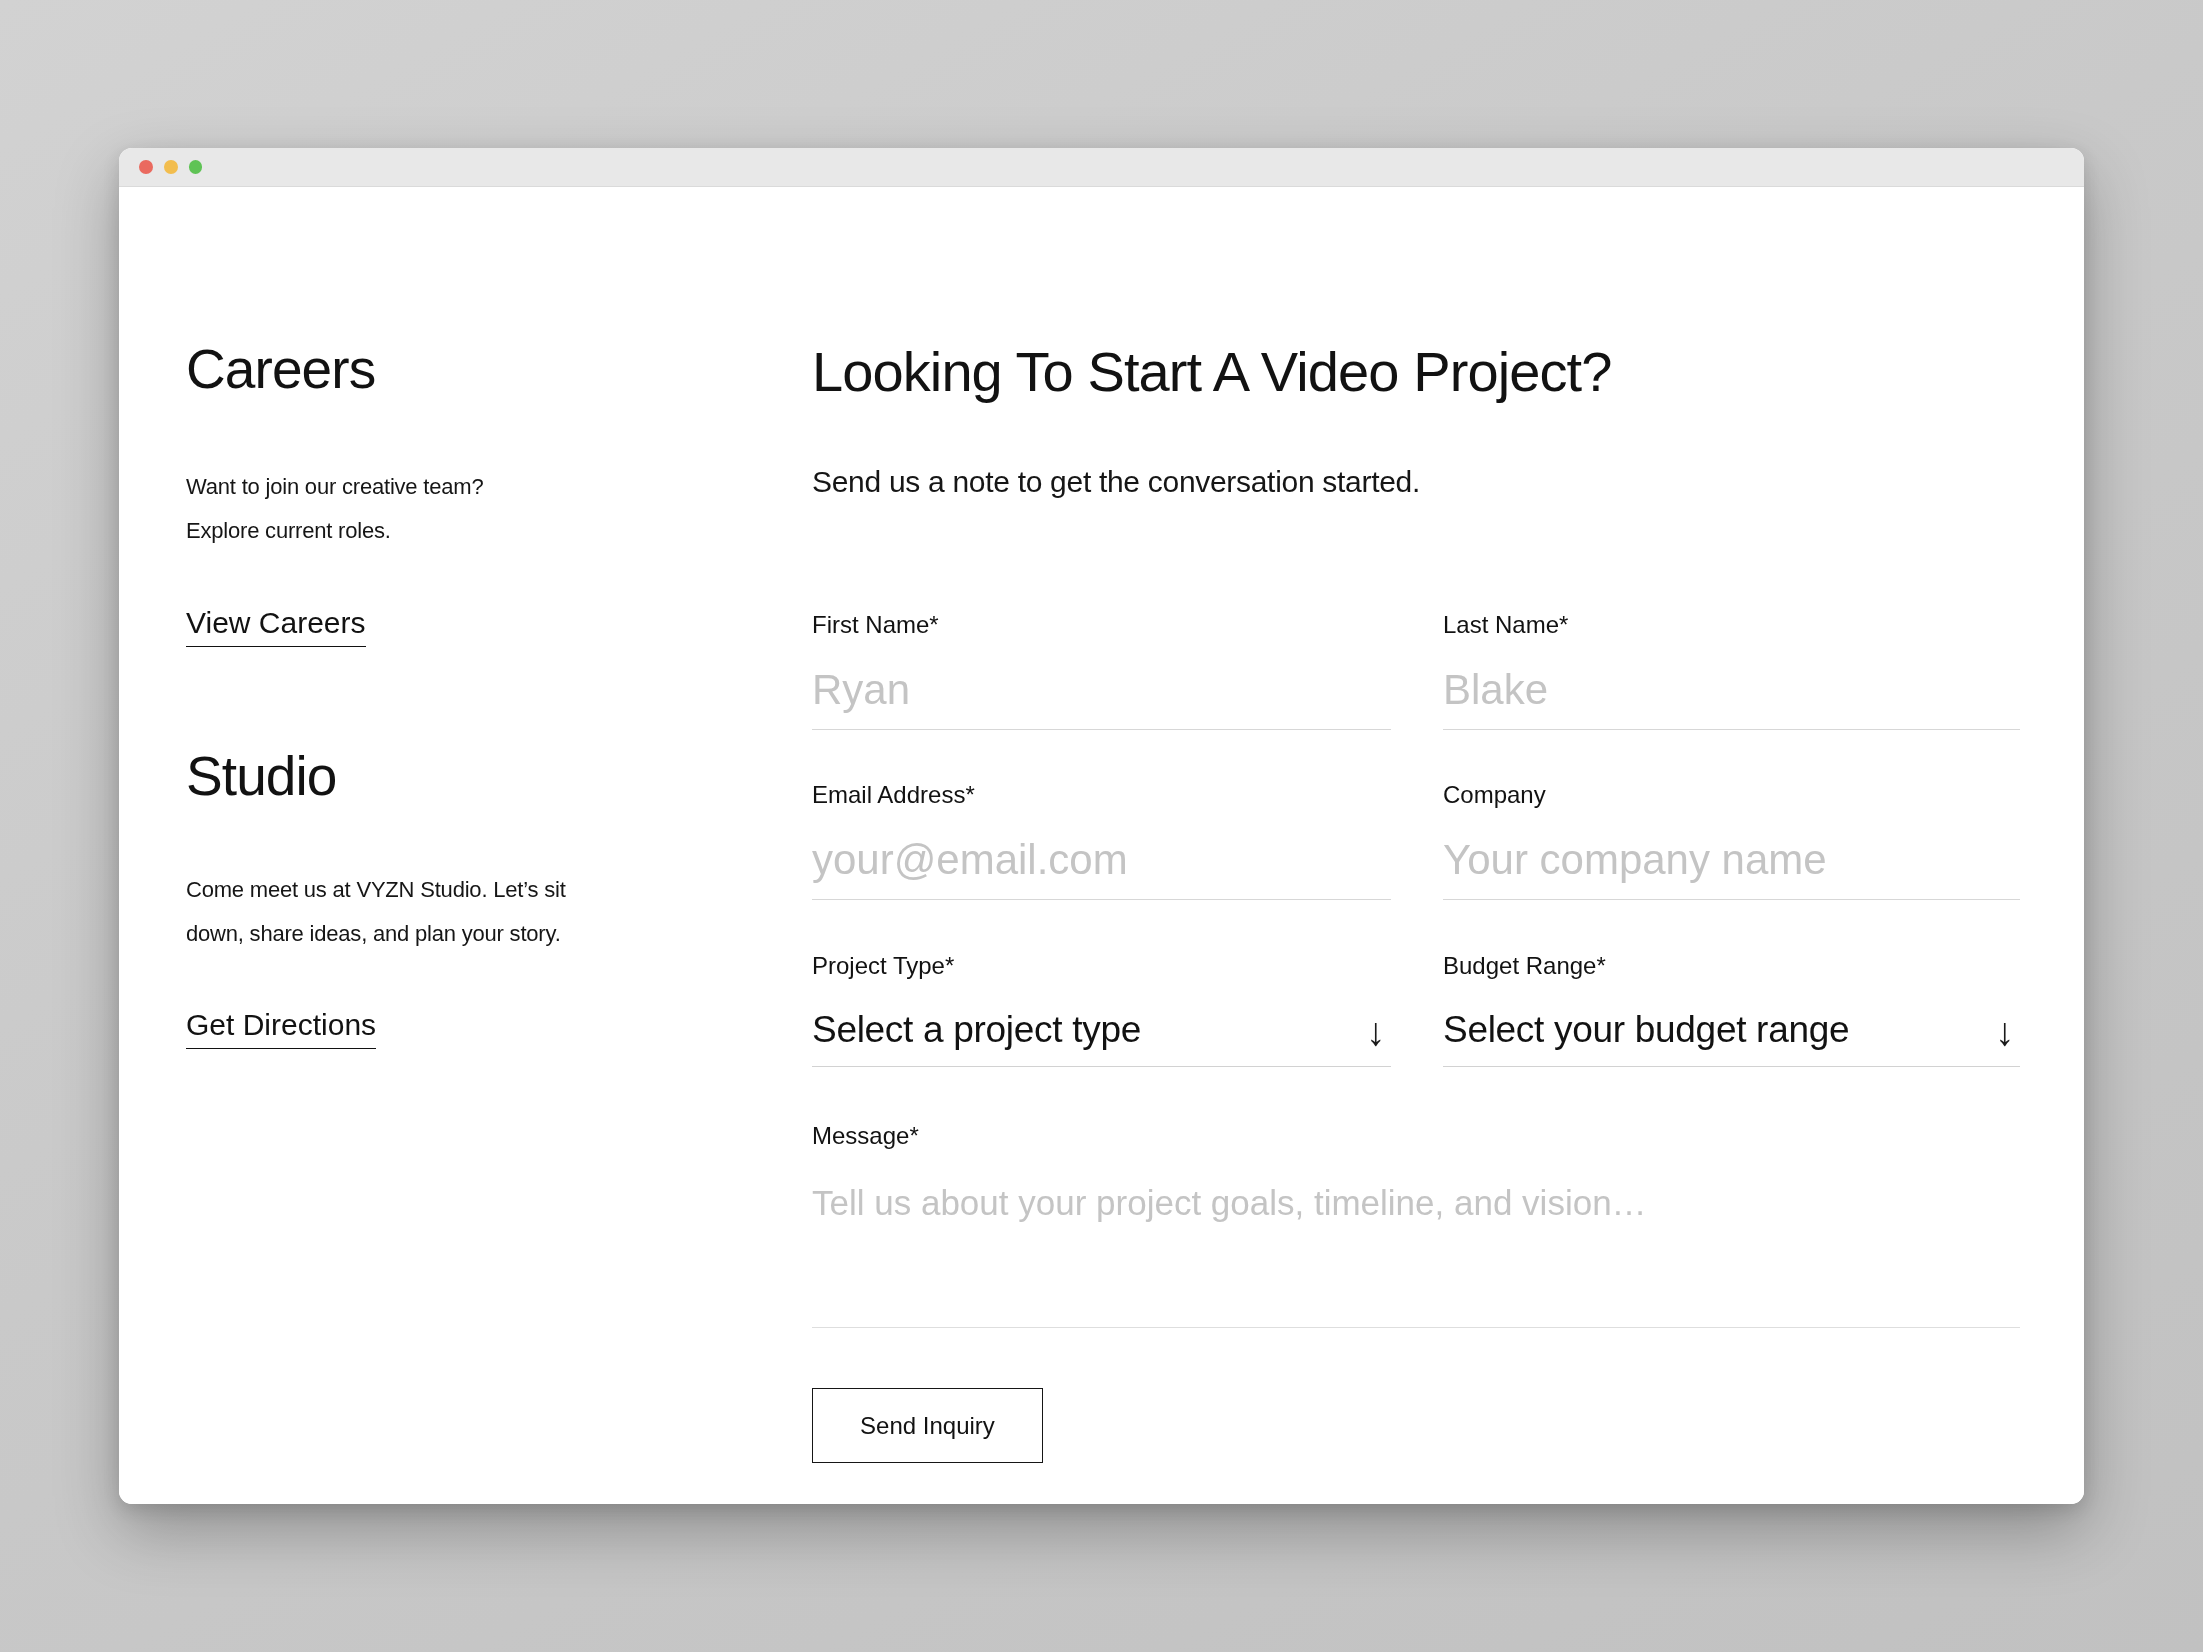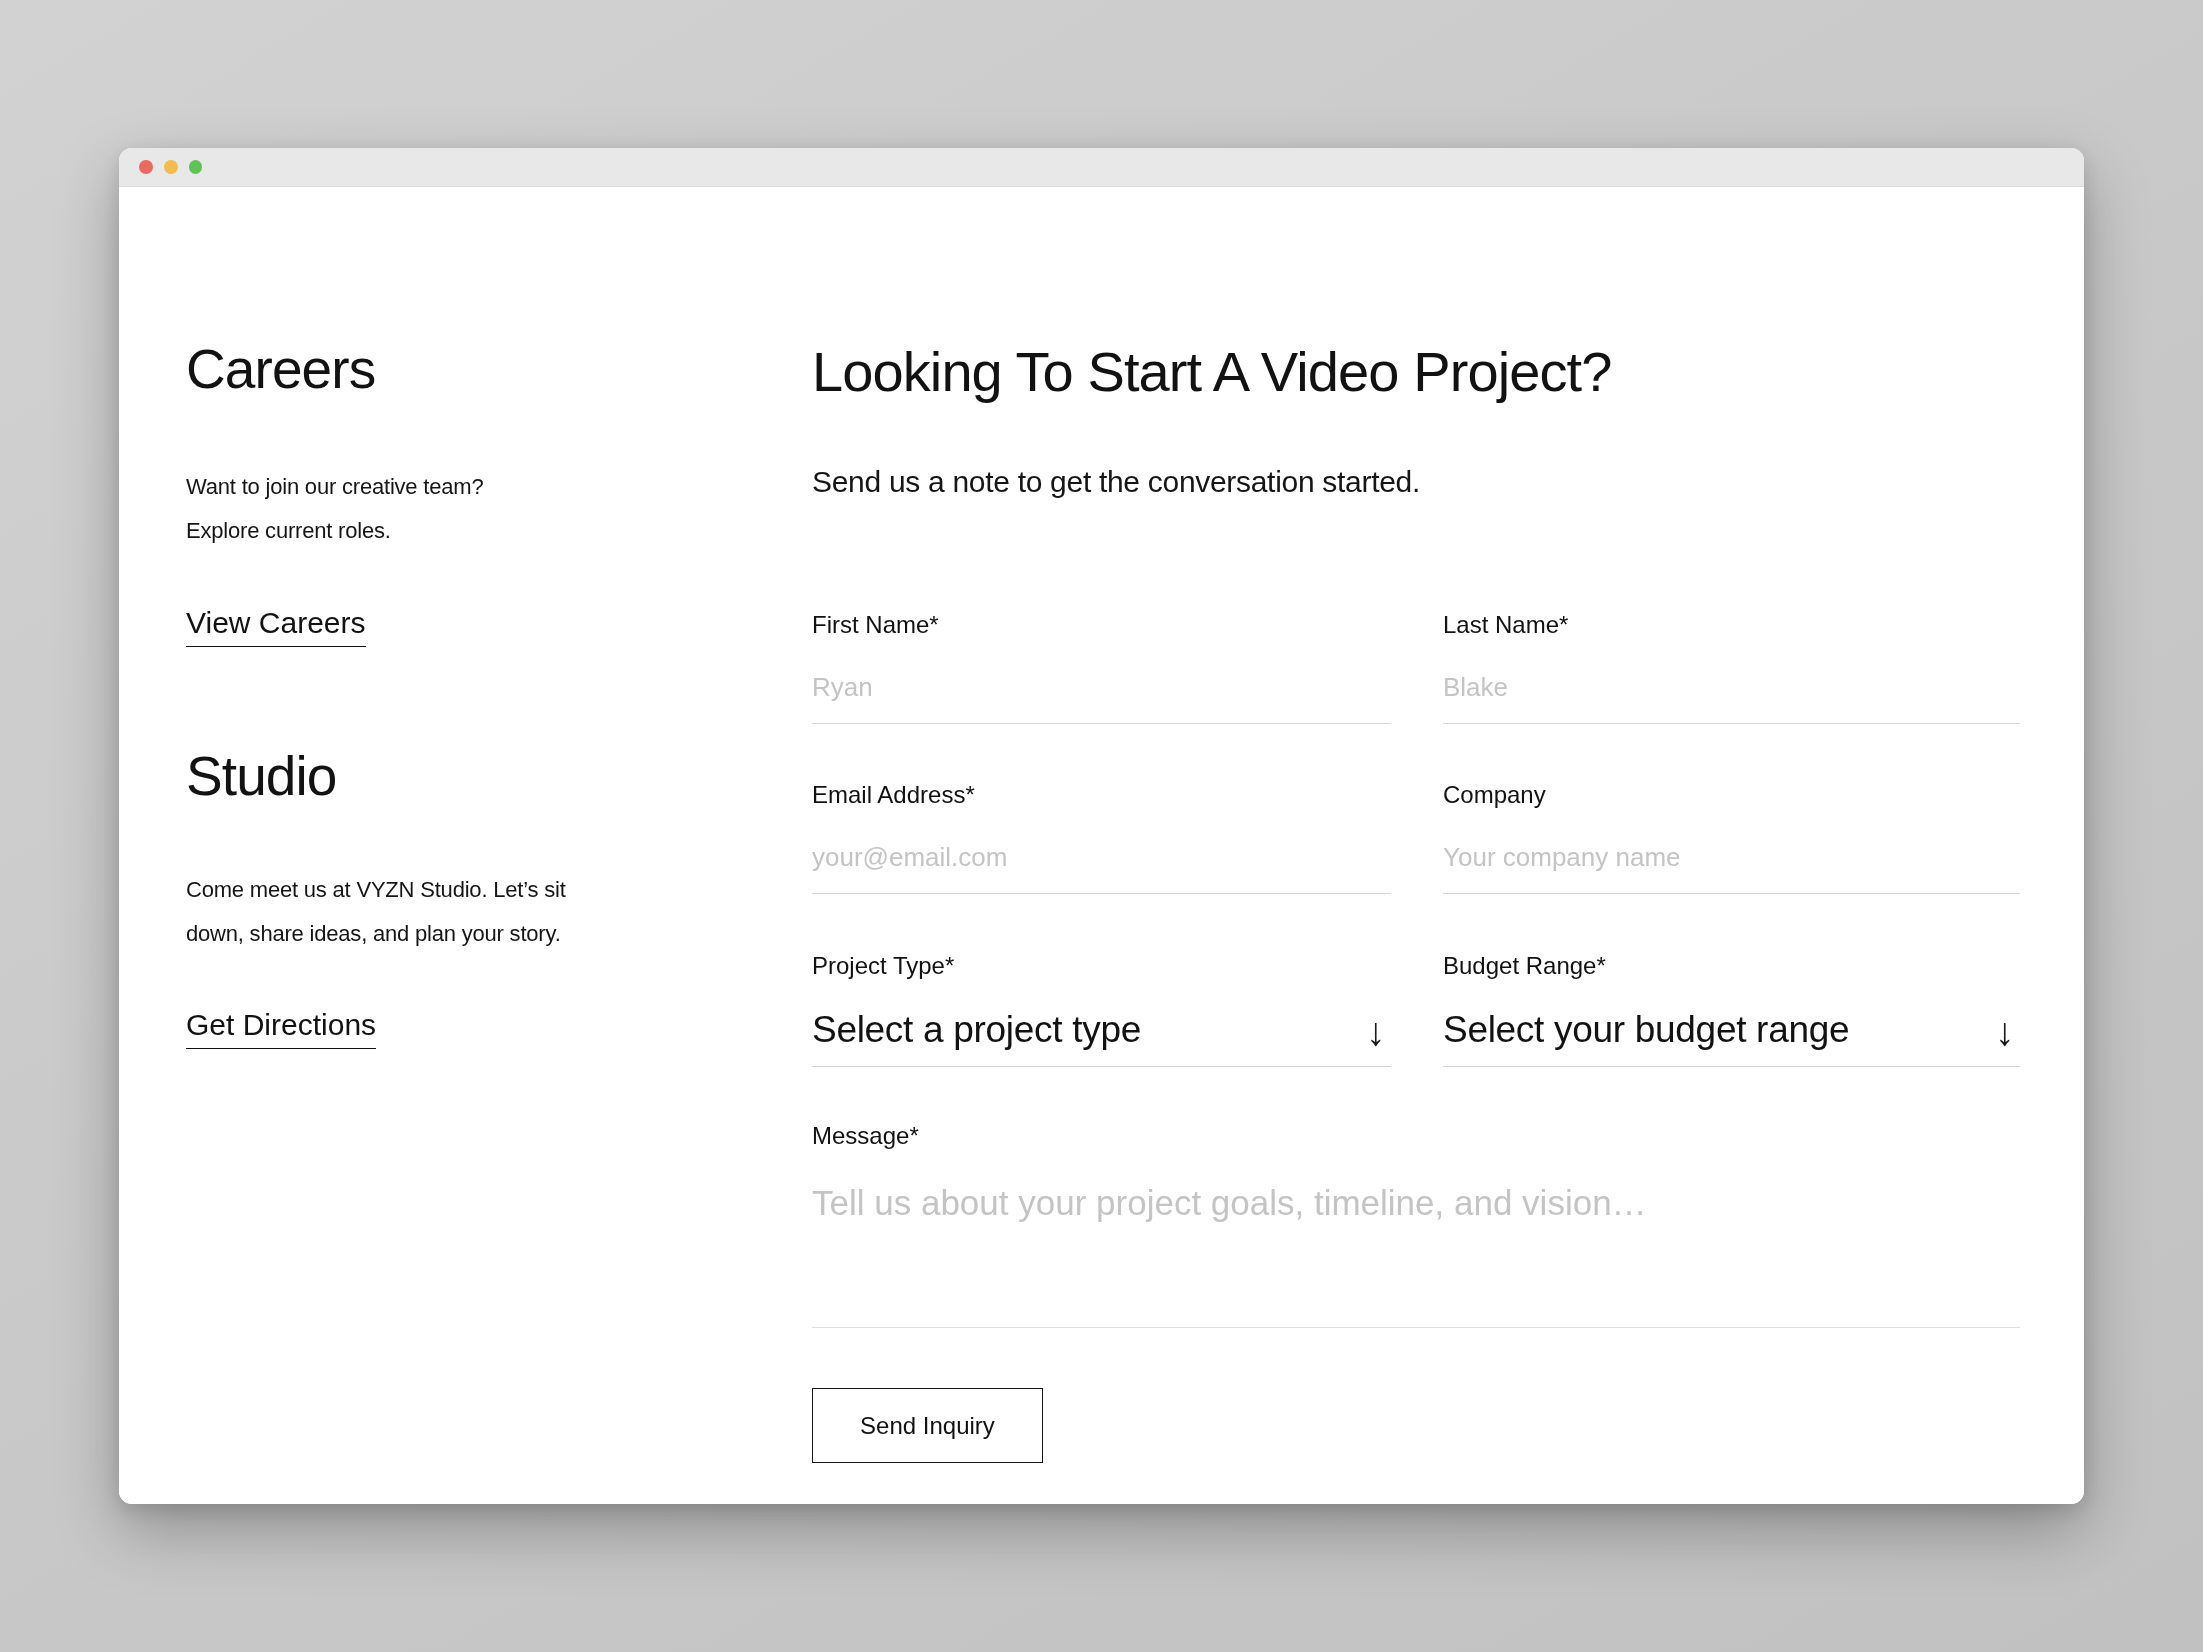--- a/index.html
+++ b/index.html
@@ -92,21 +92,21 @@
     display: block;
     font-size: 24px;
     line-height: 27.5px;
     color: #121212;
   }
   .field input {
     display: block;
     width: 100%;
     margin-top: 27.5px;
     font-family: "Liberation Sans", sans-serif;
-    font-size: 26px;
+    font-size: 42px;
     line-height: 42px;
     color: #14532d;
     border: none;
     border-bottom: 1.8px solid #d7d7d7;
     padding: 0 0 14.7px 0;
     background: transparent;
     outline: none;
   }
   input::placeholder, textarea::placeholder { color: #c4c4c4; opacity: 1; }
 

